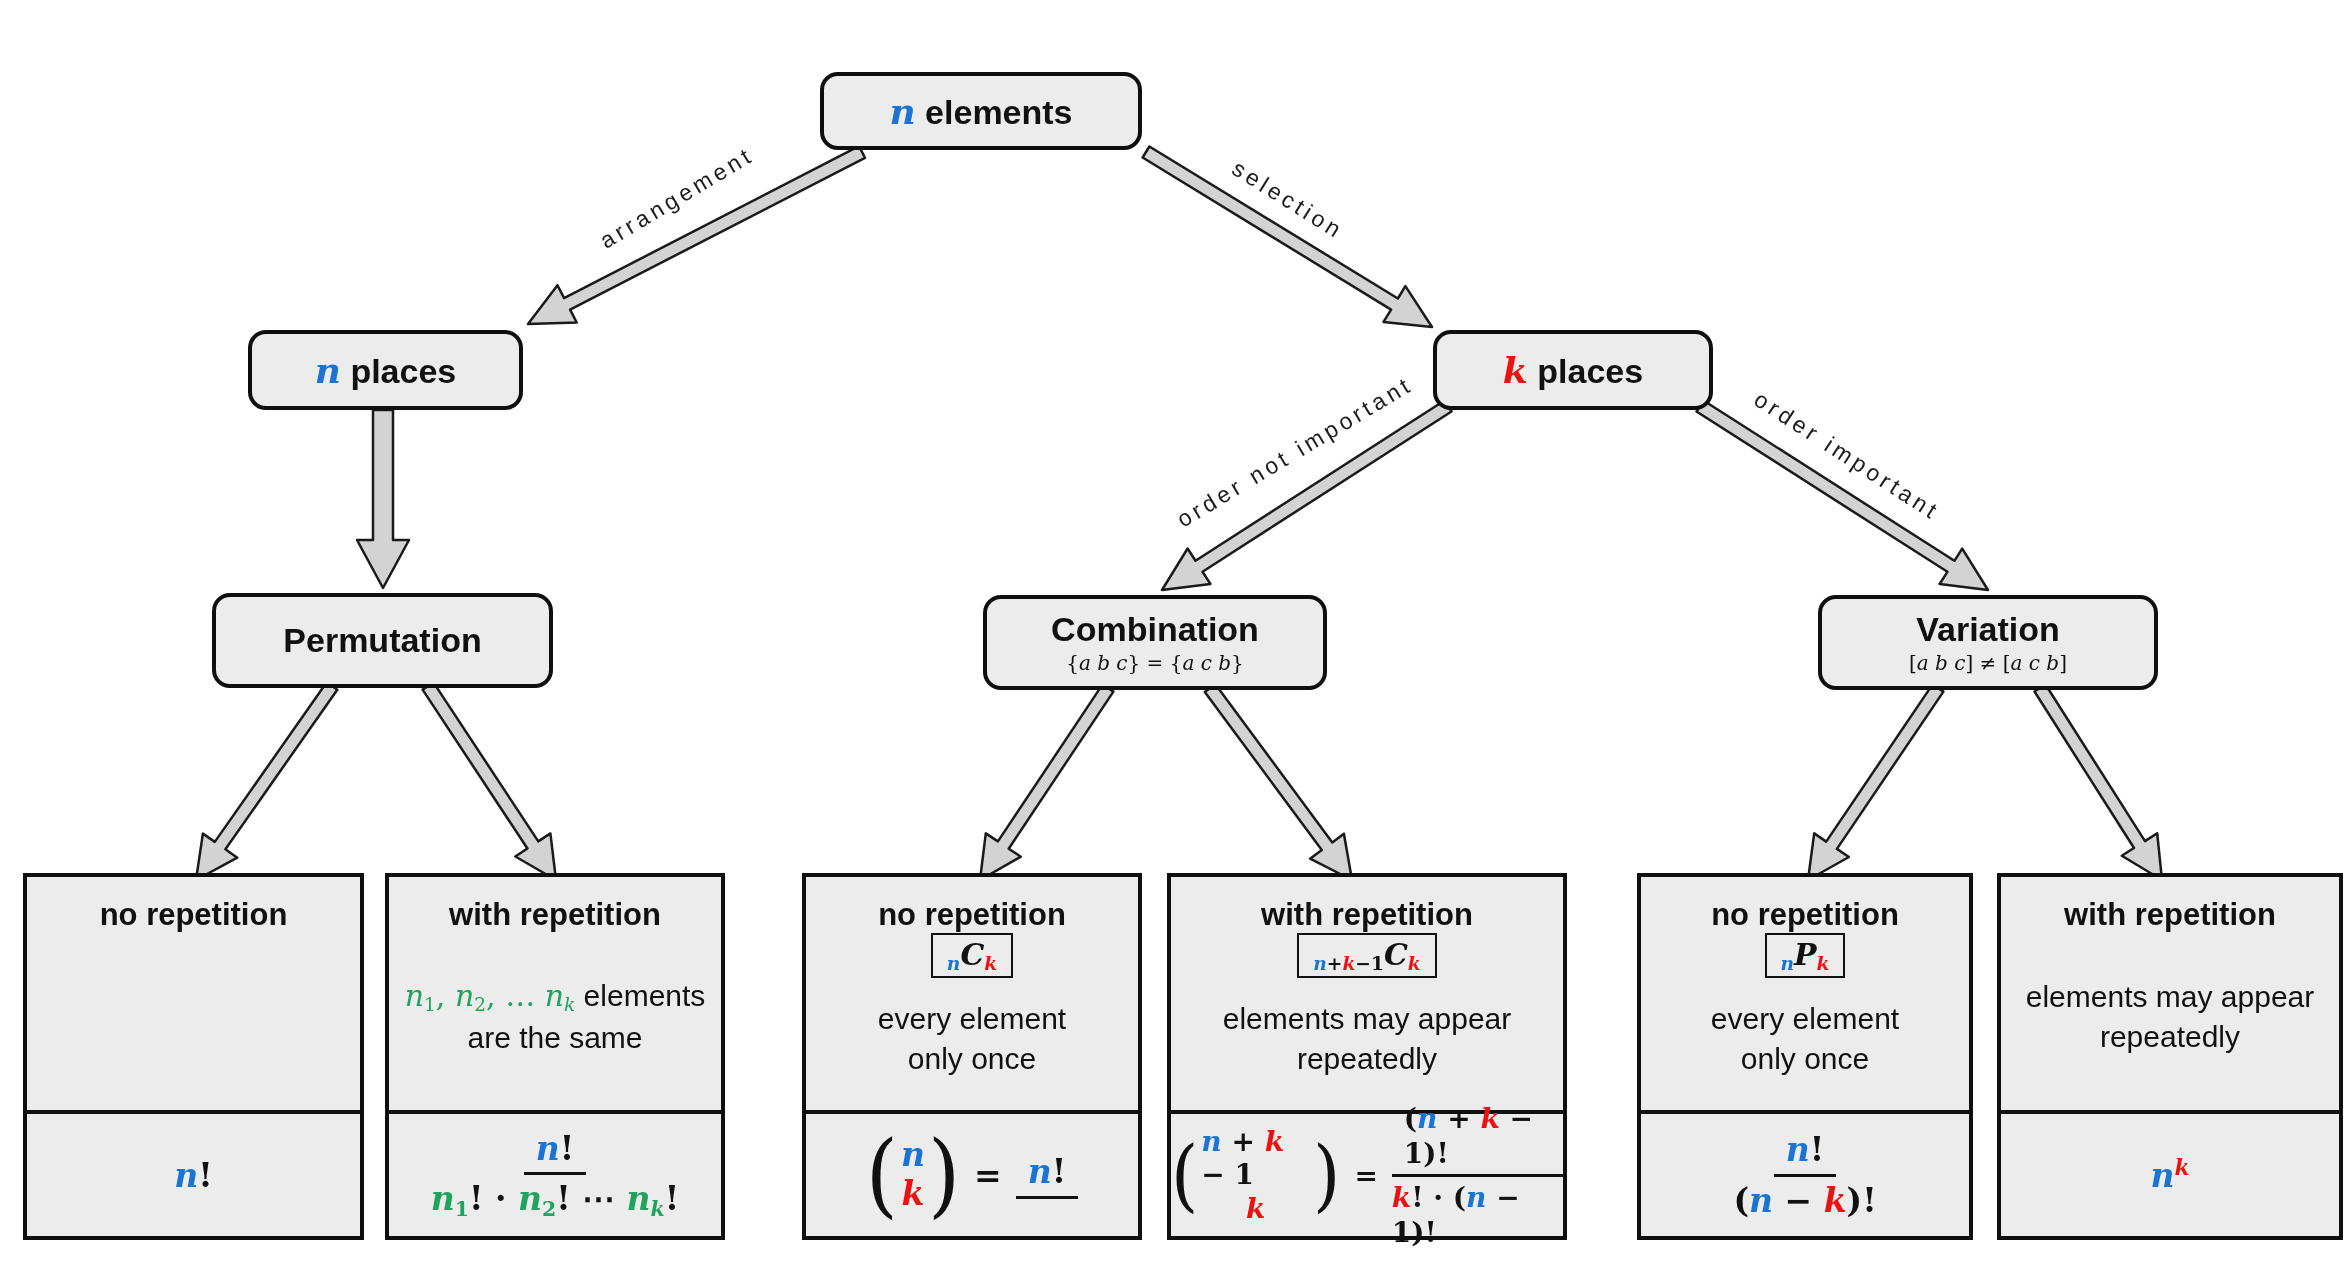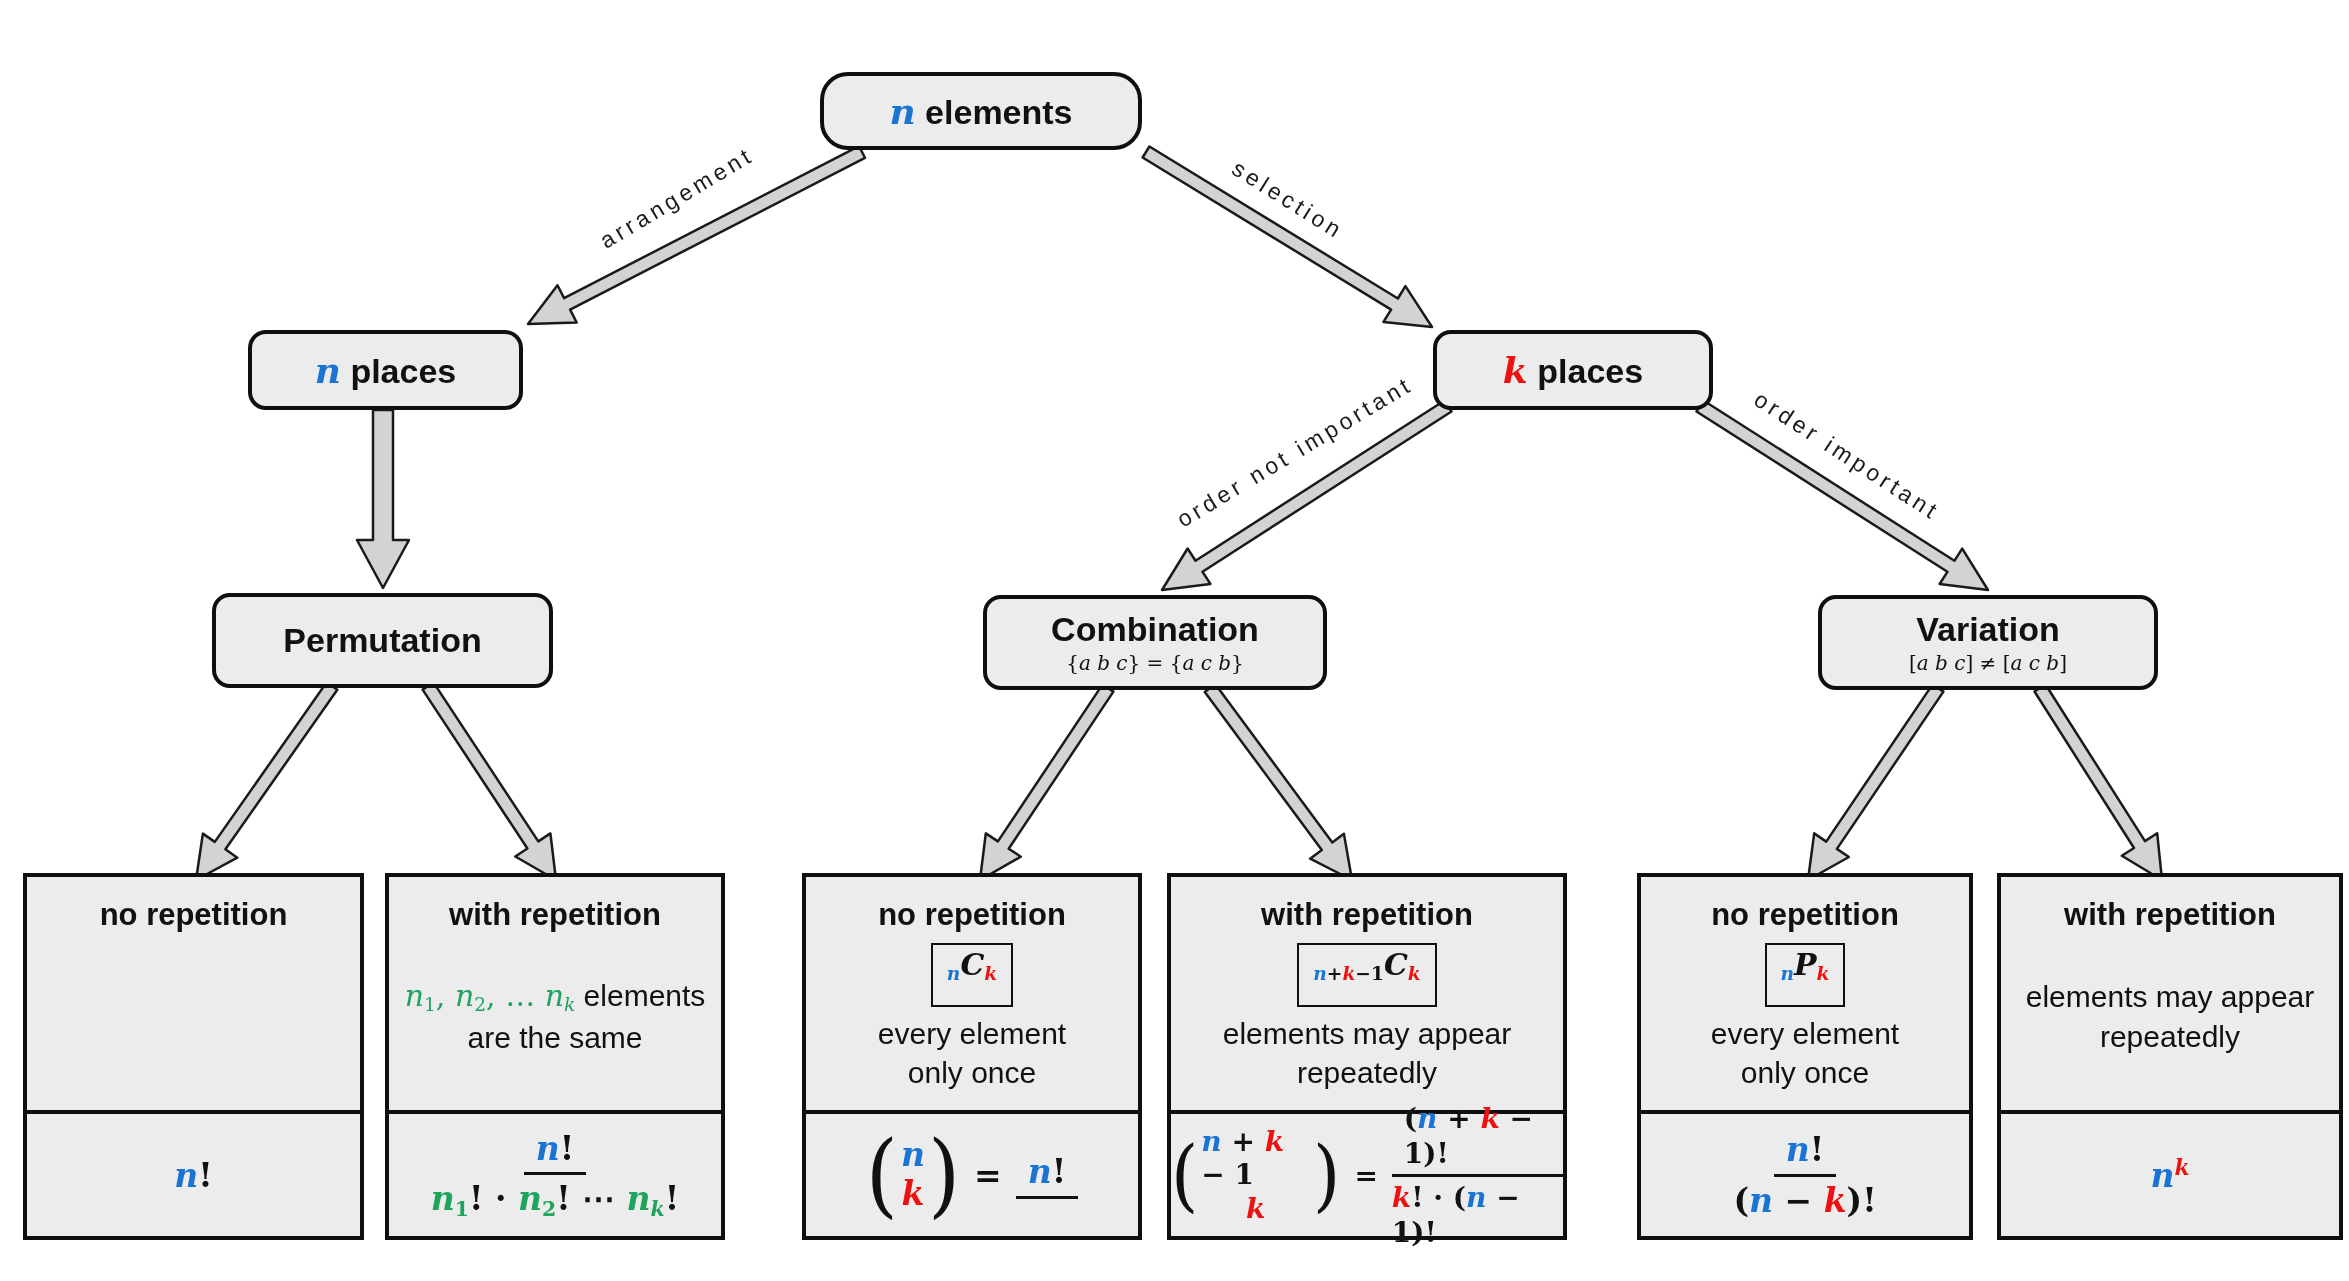--- a/index.html
+++ b/index.html
@@ -24,21 +24,21 @@
     justify-content:center;z-index:2;box-sizing:border-box;}
   .node-title{font-size:34px;font-weight:bold;}
   .node-title .m{font-size:1.06em;}
   .node-sub{font-size:20px;margin-top:2px;}
   
   .leaf{position:absolute;background:var(--box-fill);border:4px solid var(--border);
     display:flex;flex-direction:column;z-index:2;box-sizing:border-box;}
   .leaf-top{flex:1;display:flex;flex-direction:column;align-items:center;
     padding:20px 10px 10px;min-height:0;}
   .leaf-title{font-size:31px;font-weight:bold;}
-  .symbol-box{margin-top:10px;border:2.5px solid var(--border);padding:2px 14px 19px;
+  .symbol-box{border:2.5px solid var(--border);padding:2px 14px 0;
     font-size:30px;line-height:1.2;}
   .leaf-desc{margin:auto 0;text-align:center;font-size:30px;line-height:1.32;}
   .leaf-formula{height:122px;flex:0 0 122px;border-top:4px solid var(--border);
     display:flex;align-items:center;justify-content:center;font-size:33px;}
   .leaf-formula.small{font-size:28px;}
   
   .frac{display:inline-flex;flex-direction:column;align-items:center;line-height:1.25;}
   .frac .num{padding:0 12px 3px;border-bottom:3px solid #111;}
   .frac .den{padding-top:3px;}
   .binom{display:inline-flex;align-items:center;}
@@ -68,21 +68,21 @@
       <polygon points="1204.8,691.9 1321.8,850.1 1310.1,858.7 1352,880 1343.9,833.7 1332.3,842.4 1215.2,684.1" fill="var(--arrow-fill)" stroke="var(--arrow-stroke)" stroke-width="2.5" stroke-linejoin="round"></polygon>
       <polygon points="1932.6,684.4 1826.2,841.6 1814.2,833.4 1808,880 1848.9,857 1836.9,848.9 1943.4,691.6" fill="var(--arrow-fill)" stroke="var(--arrow-stroke)" stroke-width="2.5" stroke-linejoin="round"></polygon>
       <polygon points="2034.5,691.5 2134,848 2121.8,855.8 2162,880 2157.2,833.3 2145,841.1 2045.5,684.5" fill="var(--arrow-fill)" stroke="var(--arrow-stroke)" stroke-width="2.5" stroke-linejoin="round"></polygon>
     </svg>
 
   <div class="edge-label" style="left:677px;top:198px;transform:translate(-50%,-50%) rotate(-31deg);">arrangement</div>
   <div class="edge-label" style="left:1288px;top:200px;transform:translate(-50%,-50%) rotate(32deg);">selection</div>
   <div class="edge-label" style="left:1295px;top:452px;transform:translate(-50%,-50%) rotate(-31deg);">order not important</div>
   <div class="edge-label" style="left:1847px;top:456px;transform:translate(-50%,-50%) rotate(33deg);">order important</div>
 
-  <div class="node" style="left:820px;top:72px;width:322px;height:78px;border-radius:28px;">
+  <div class="node" style="left:820px;top:72px;width:322px;height:78px;">
     <div class="node-title"><span class="m b c-blue">n</span><span class="b"> elements</span></div>
   </div>
 
   <div class="node" style="left:248px;top:330px;width:275px;height:80px;">
     <div class="node-title"><span class="m b c-blue">n</span><span class="b"> places</span></div>
   </div>
 
   <div class="node" style="left:212px;top:593px;width:341px;height:95px;">
     <div class="node-title"><span class="b">Permutation</span></div>
   </div>

